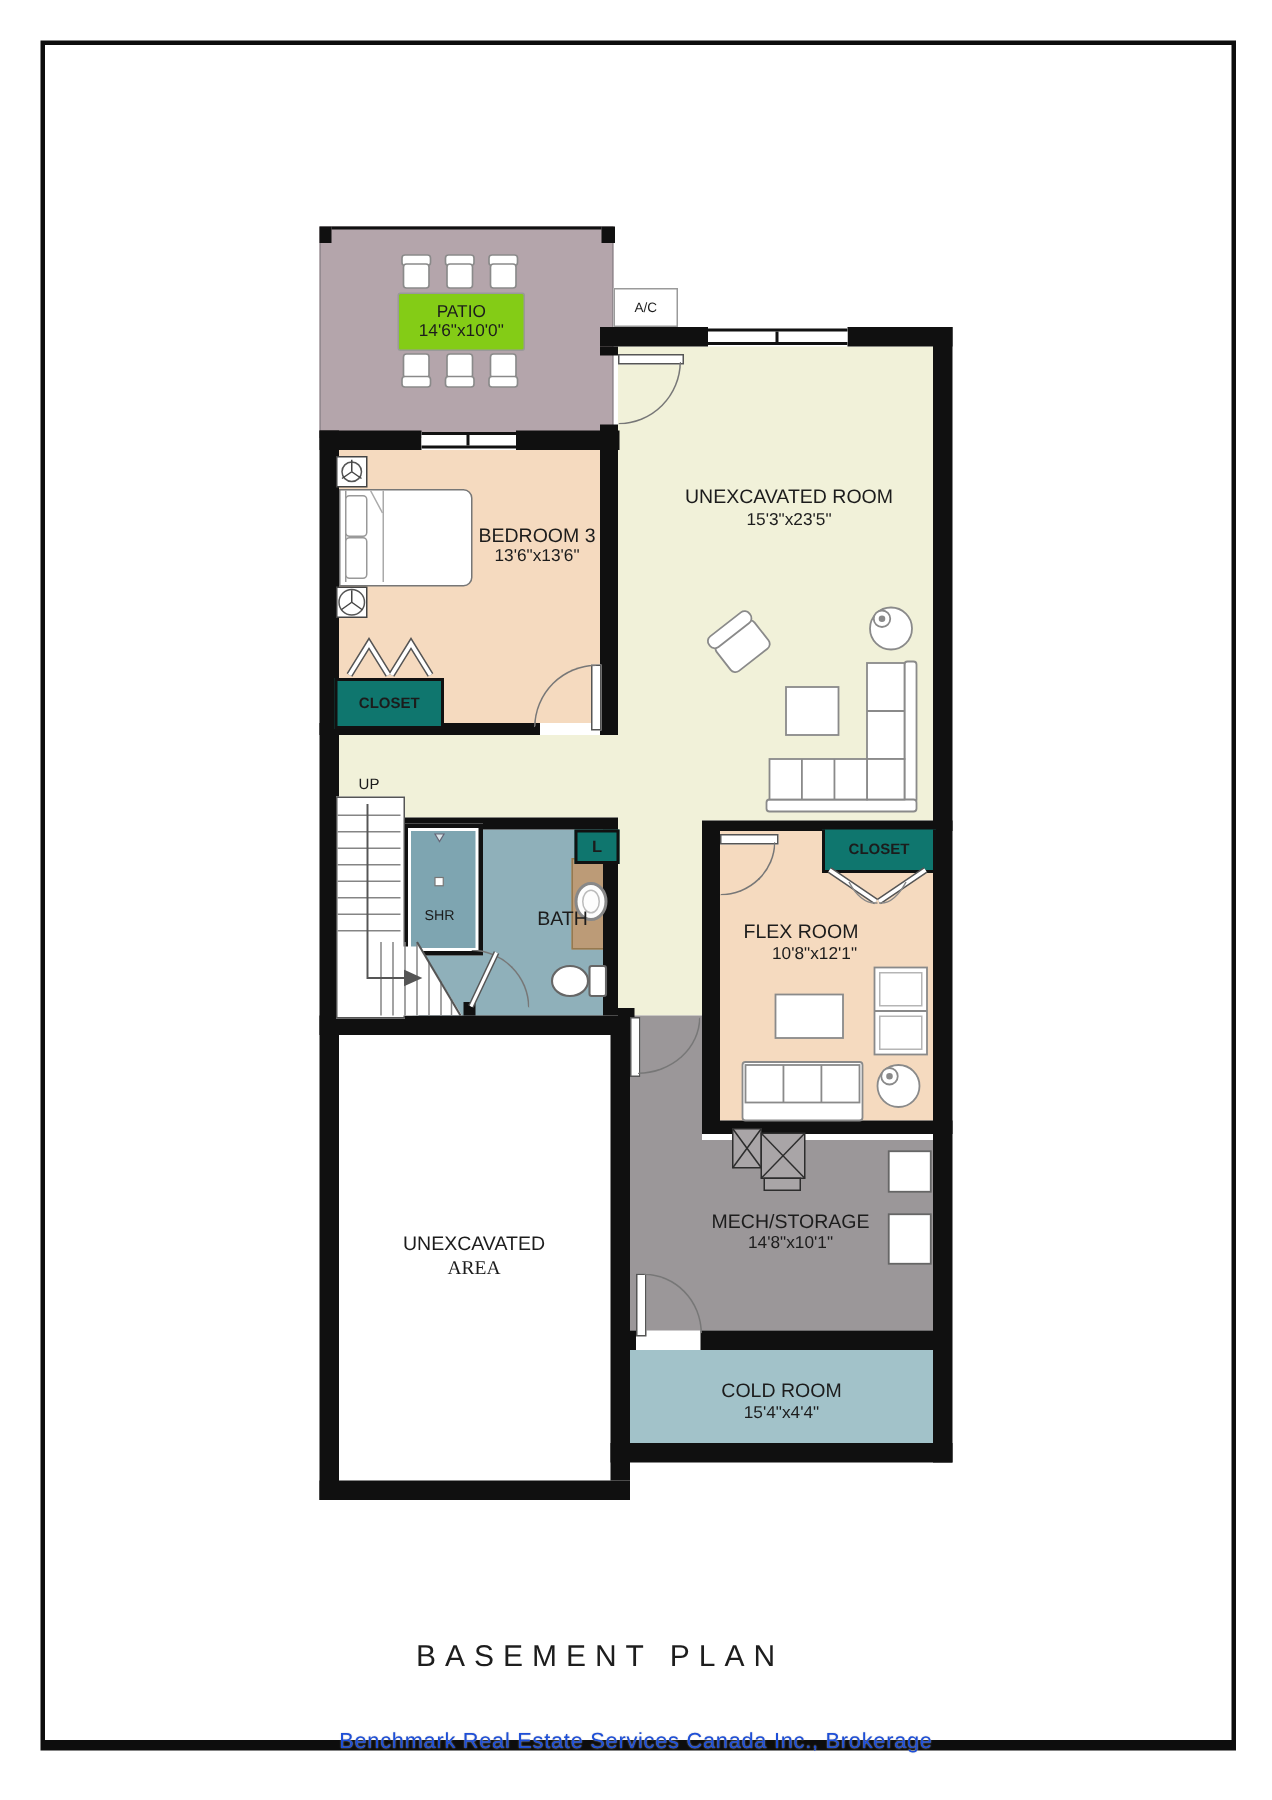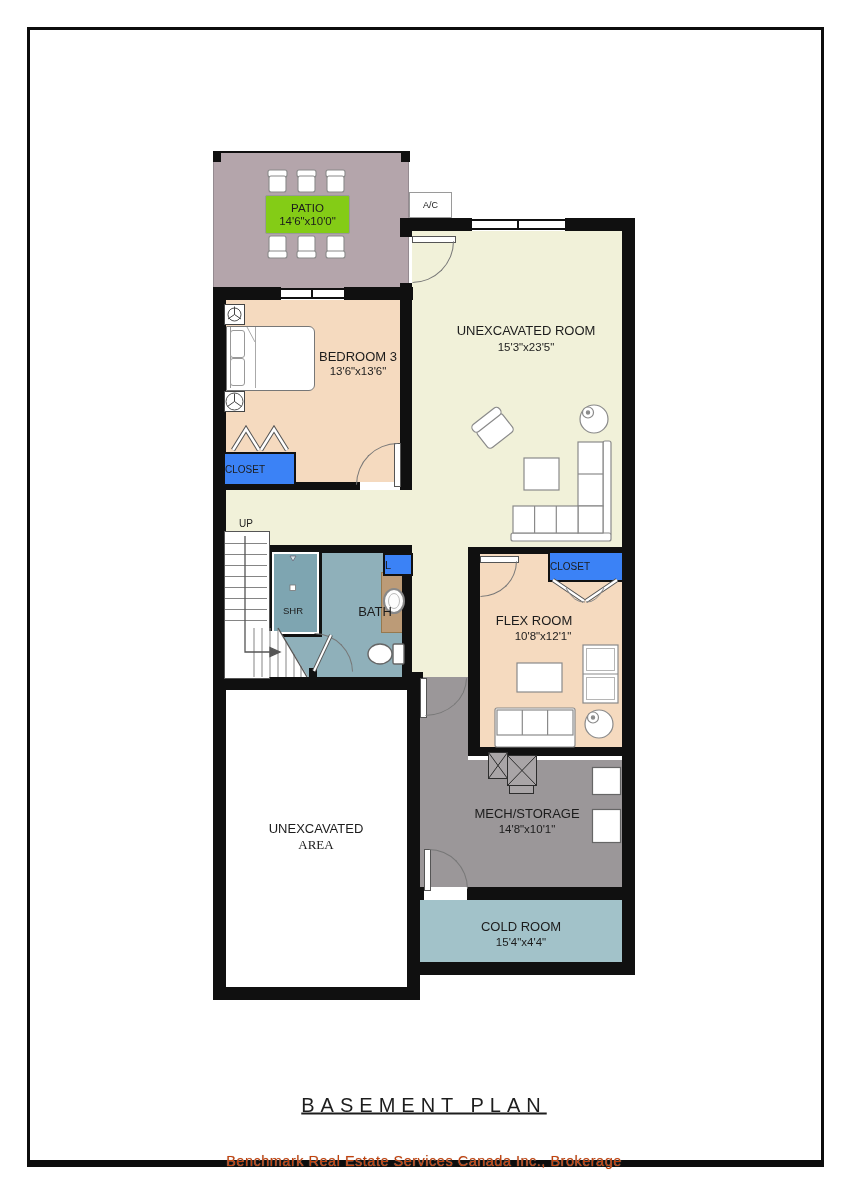--- a/index.html
+++ b/index.html
@@ -8,34 +8,34 @@
   #frame{position:absolute;left:27px;top:27px;width:797px;height:1140px;
          border:3px solid #0d0d0d;border-bottom-width:7px;box-sizing:border-box;}
   .abs{position:absolute;box-sizing:border-box;}
   .fill{position:absolute;box-sizing:border-box;}
   .w{position:absolute;background:#101010;}
   .lbl{position:absolute;transform:translate(-50%,-50%);text-align:center;
        color:#1c1c1c;white-space:nowrap;line-height:1.18;}
   .room-name{font-size:13px;}
   .room-dims{font-size:11.5px;}
   .small-lbl{font-size:10px;}
-  .closet-box{position:absolute;background:#3b82f6;border:2px solid #111;
-              display:flex;align-items:center;justify-content:flex-start;
-              font-size:10px;color:#1c1c1c;}
+  .closet-box{position:absolute;background:#0f766e;border:2px solid #111;
+              display:flex;align-items:center;justify-content:center;
+              font-size:10px;color:#1c1c1c;font-weight:bold;}
   .win{position:absolute;background:#ffffff;border-top:2px solid #111;border-bottom:2px solid #111;box-sizing:border-box;}
   .win-div{position:absolute;top:0;width:2px;height:100%;background:#111;}
   .arc{position:absolute;box-sizing:border-box;border:1.3px solid transparent;}
   .arc.br{border-right-color:#777;border-bottom-color:#777;border-bottom-right-radius:100%;}
   .arc.tl{border-top-color:#777;border-left-color:#777;border-top-left-radius:100%;}
   .arc.tr{border-top-color:#777;border-right-color:#777;border-top-right-radius:100%;}
   .leaf{position:absolute;background:#ffffff;border:1px solid #555;}
   #title{position:absolute;transform:translate(-50%,-50%);font-size:20px;
          letter-spacing:6px;color:#1d1d1d;white-space:nowrap;}
   #watermark{position:absolute;transform:translate(-50%,-50%);font-size:14.5px;
-         color:#c2410c;text-shadow:0 0 1px #bfbfbf;white-space:nowrap;letter-spacing:.5px;}
+         color:#1d4ed8;text-shadow:0 0 1px #bfbfbf;white-space:nowrap;letter-spacing:.5px;}
   #patio-table{position:absolute;left:265px;top:195px;width:83px;height:37px;
          background:#84cc16;border:1px solid #999;border-radius:2px;
          display:flex;flex-direction:column;align-items:center;justify-content:center;
          font-size:11.5px;line-height:13px;color:#1c1c1c;}
   #shower{position:absolute;left:269px;top:549px;width:47px;height:82px;
           background:#ffffff;border:3px solid #111;}
   #shower-in{position:absolute;left:2px;top:2px;right:2px;bottom:2px;background:#7ea5b1;}
   #bed{position:absolute;left:226px;top:326px;width:87px;height:63px;background:#fff;
        border:1px solid #777;border-radius:0 6px 6px 0;}
   .pillow{position:absolute;width:13px;height:26px;background:#fff;border:1px solid #999;border-radius:3px;}
@@ -306,15 +306,15 @@
 
   <div class="lbl room-name" style="left:527px;top:814px;">MECH/STORAGE</div>
   <div class="lbl room-dims" style="left:527px;top:830px;">14'8"x10'1"</div>
 
   <div class="lbl room-name" style="left:316px;top:829px;">UNEXCAVATED</div>
   <div class="lbl room-name" style="left:316px;top:845px;font-family:Liberation Serif, serif;">AREA</div>
 
   <div class="lbl room-name" style="left:521px;top:927px;">COLD ROOM</div>
   <div class="lbl room-dims" style="left:521px;top:943px;">15'4"x4'4"</div>
 
-  <div id="title" style="left:424px;top:1105px;text-decoration:underline;">BASEMENT PLAN</div>
+  <div id="title" style="left:400px;top:1105px;">BASEMENT PLAN</div>
   <div id="watermark" style="left:424px;top:1161px;">Benchmark Real Estate Services Canada Inc., Brokerage</div>
 </div>
 
 </body></html>

